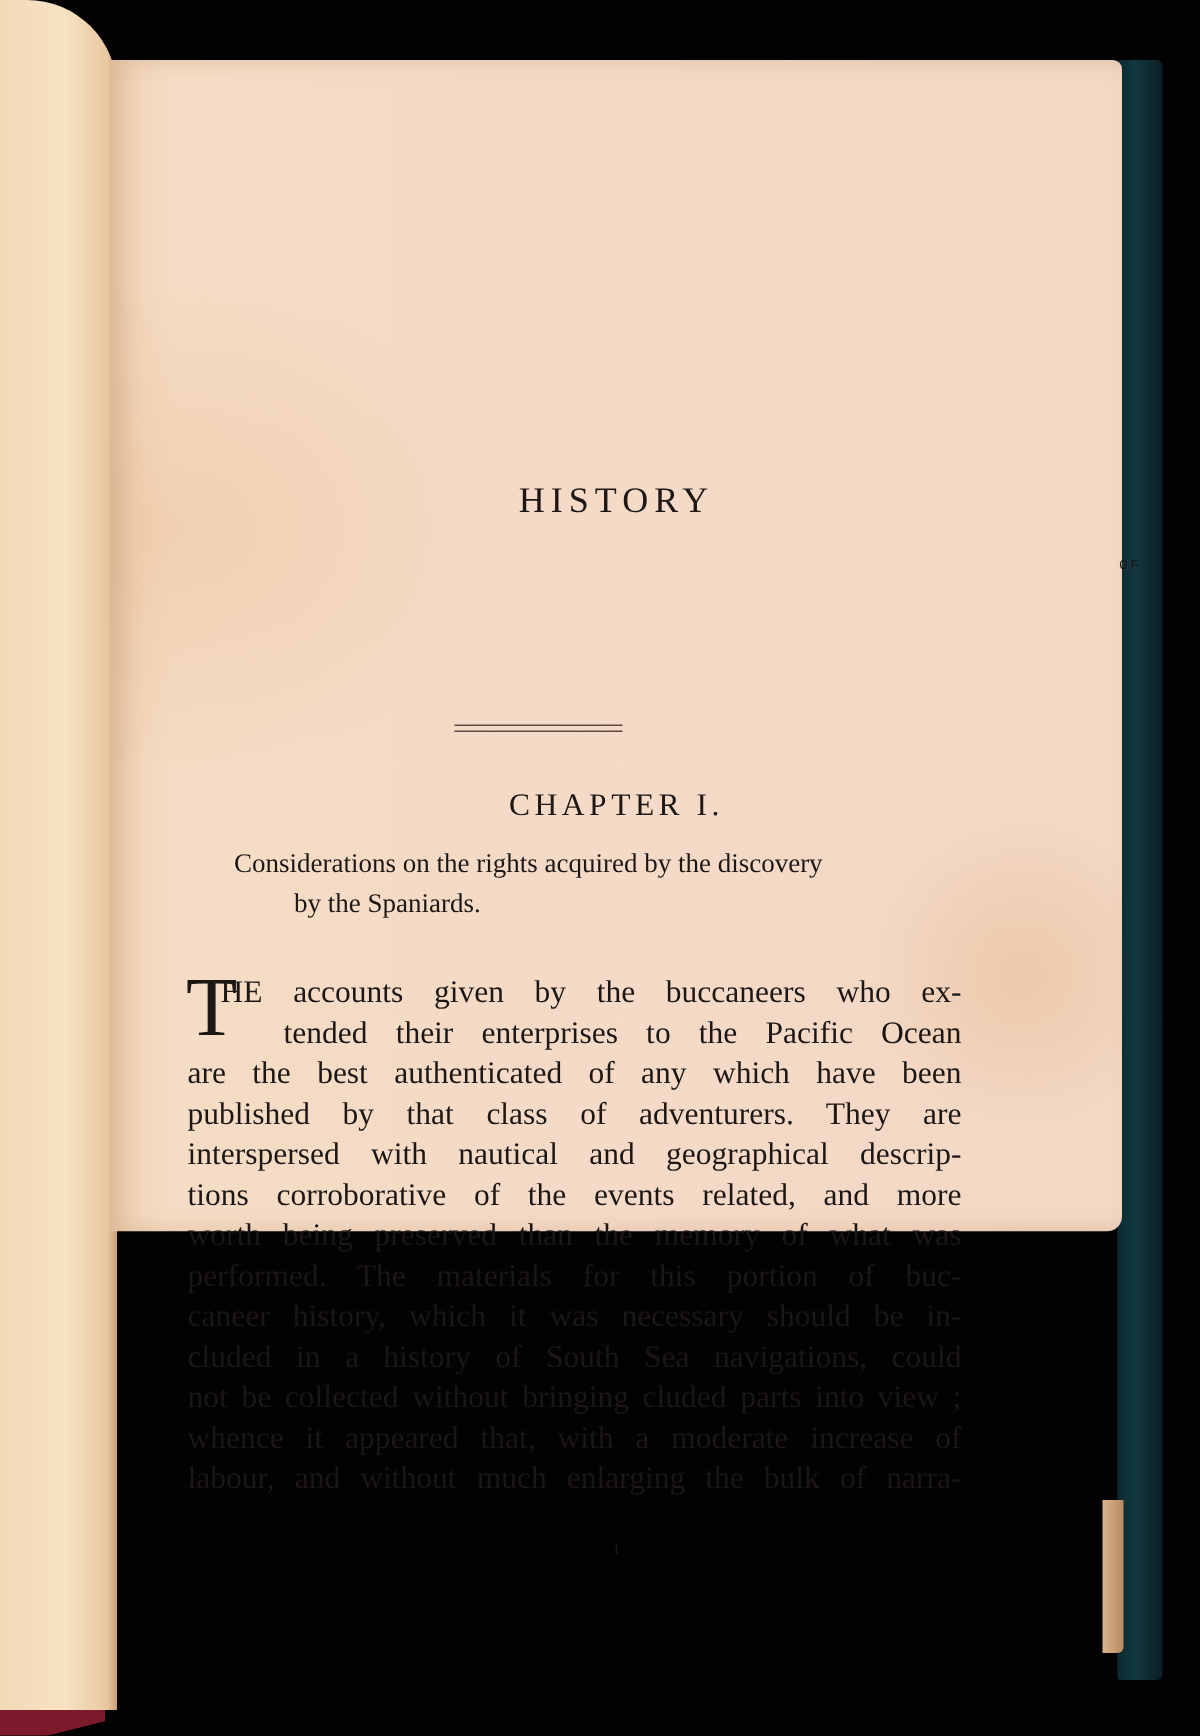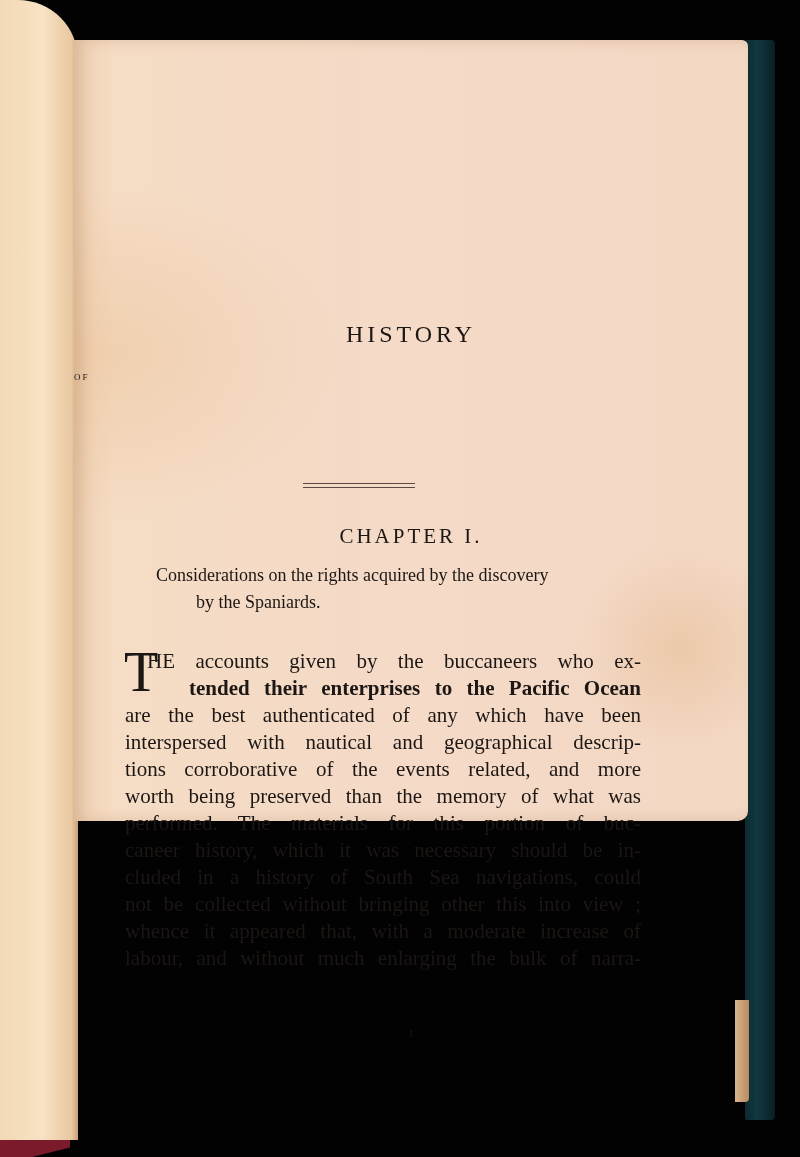--- a/index.html
+++ b/index.html
@@ -37,22 +37,22 @@
         radial-gradient(ellipse at 5% 40%, rgba(230,185,140,0.35) 0%, rgba(230,185,140,0) 25%),
         linear-gradient(90deg, #f0d2b4 0%, #f5dcc4 6%, #f4dac7 50%, #f3d8c4 100%);
       border-radius: 0 6px 10px 0;
       box-shadow: inset 8px 0 14px rgba(160,110,70,0.25);
     }
     .title-main {
       position: absolute; left: 0; width: 100%; top: 281px;
       text-align: center; font-size: 24px; letter-spacing: 4px; color: #1c1614;
     }
     .title-of {
-      position: absolute; left: 0; width: 100%; top: 332px;
-      text-align: left; font-size: 9px; letter-spacing: 2px; color: #1c1614;
+      position: absolute; left: 13px; width: 100%; top: 332px;
+      text-align: right; font-size: 9px; letter-spacing: 2px; color: #1c1614; font-family: Liberation Mono, monospace;
     }
     .title-sub {
       position: absolute; left: 0; width: 100%; top: 383px;
       text-align: center; font-size: 24px; letter-spacing: 2.2px; color: #1c1614;
     }
     .rule {
       position: absolute; left: 229px; top: 443px; width: 112px; height: 3px;
       border-top: 1px solid #5a4a44; border-bottom: 1px solid #5a4a44;
     }
     .chapter-heading {
@@ -63,21 +63,21 @@
       position: absolute; left: 51px; top: 522px; width: 520px;
       font-size: 18px; line-height: 26.5px; color: #1c1614; margin-left: 31px;
     }
     .summary .line { display: block; white-space: nowrap; }
     .summary .indent { padding-left: 40px; }
     .body-text {
       position: absolute; left: 51px; top: 608px; width: 516px;
       font-size: 21px; line-height: 27px; color: #1c1614;
     }
     .body-text .line { display: block; white-space: nowrap; text-align: justify; text-align-last: justify; }
-    .body-text .indent { padding-left: 64px; font-weight: bold; }
+    .body-text .indent { padding-left: 64px; }
     .drop-cap {
       position: absolute; left: 50px; top: 604px;
       font-size: 56px; line-height: 56px; color: #1c1614;
     }
     .page-number {
       position: absolute; left: 0; width: 100%; top: 987px;
       text-align: center; font-size: 11px; color: #1c1614;
     }
   </style>
 </head>
@@ -97,25 +97,26 @@
   <div class="summary">
     <span class="line">Considerations on the rights acquired by the discovery</span>
     <span class="line indent">by the Spaniards.</span>
   </div>
 
   <div class="drop-cap">T</div>
   <div class="body-text">
     <span class="line" style="padding-left:22px">HE accounts given by the buccaneers who ex-</span>
     <span class="line indent">tended their enterprises to the Pacific Ocean</span>
     <span class="line">are the best authenticated of any which have been</span>
+    <span class="line">published by that class of adventurers.  They are</span>
     <span class="line">interspersed with nautical and geographical descrip-</span>
     <span class="line">tions corroborative of the events related, and more</span>
     <span class="line">worth being preserved than the memory of what was</span>
     <span class="line">performed.  The materials for this portion of buc-</span>
     <span class="line">caneer history, which it was necessary should be in-</span>
     <span class="line">cluded in a history of South Sea navigations, could</span>
-    <span class="line">not be collected without bringing other this into view ;</span>
+    <span class="line">not be collected without bringing cluded parts into view ;</span>
     <span class="line">whence it appeared that, with a moderate increase of</span>
     <span class="line">labour, and without much enlarging the bulk of narra-</span>
   </div>
 
   <div class="page-number">I</div>
 </div>
 
 </body></html>

